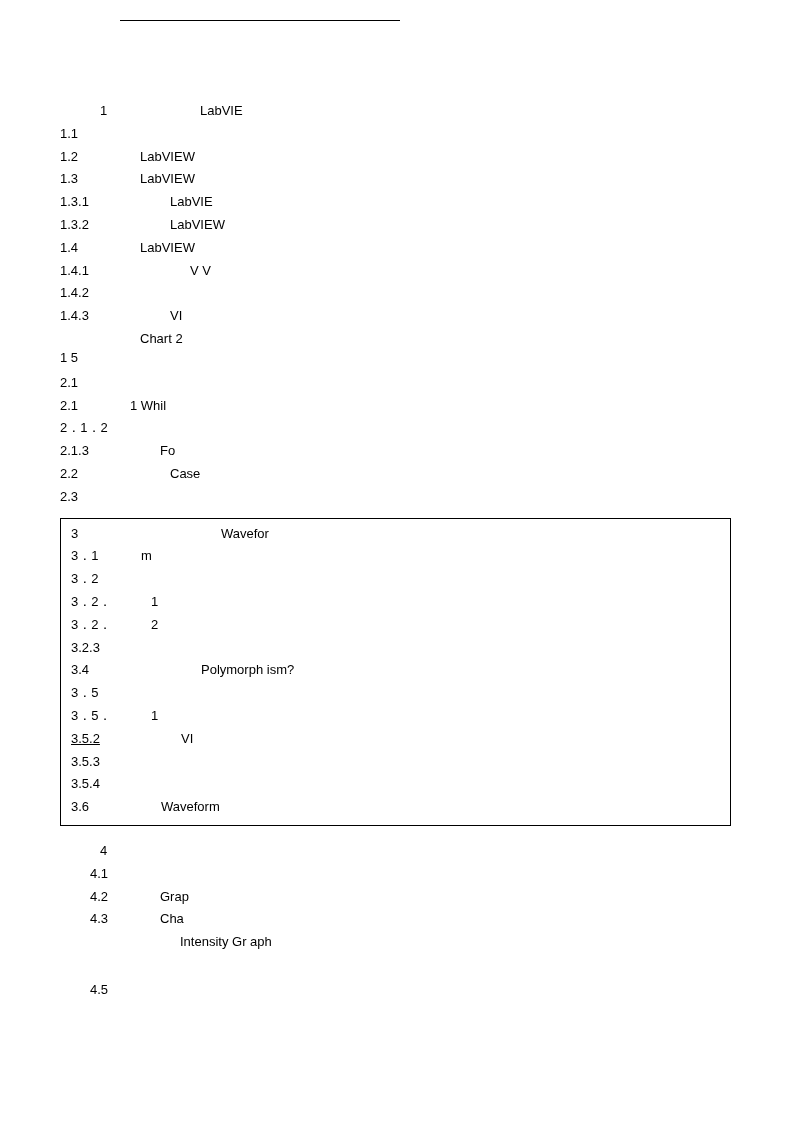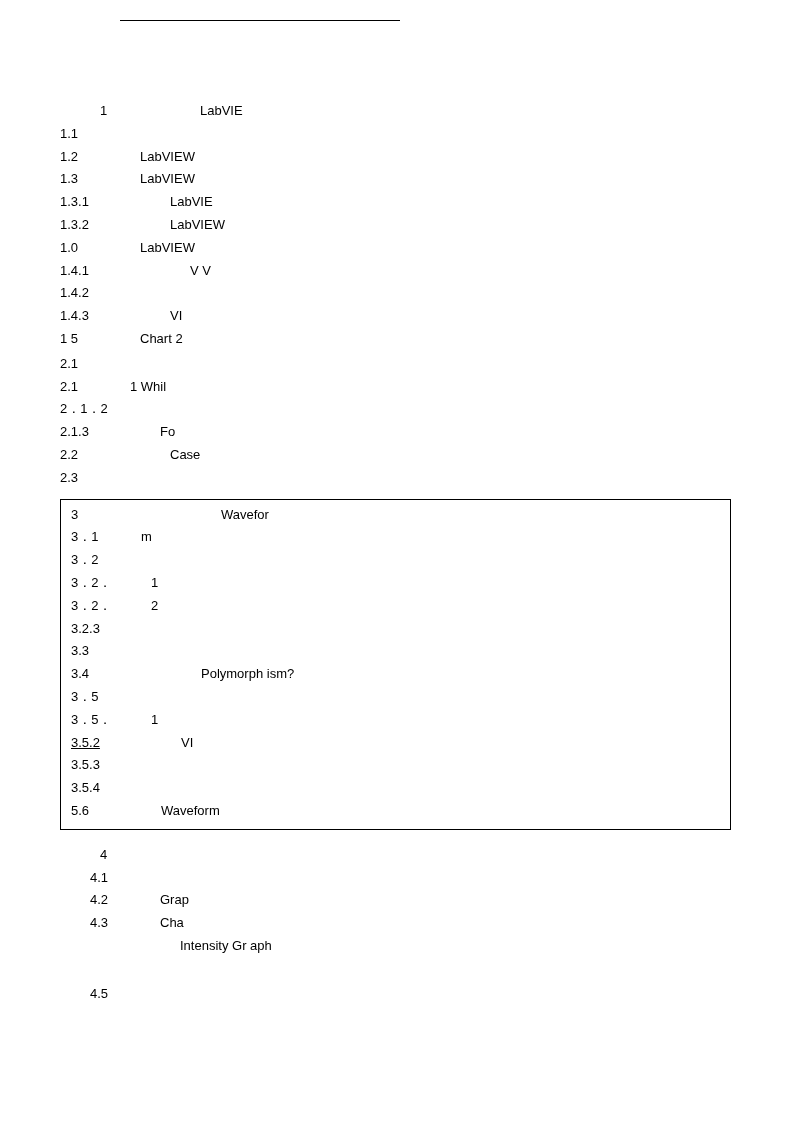--- a/index.html
+++ b/index.html
@@ -70,37 +70,37 @@
   </div>
   <div class="toc-item">
     <span style="min-width:70px;">1.3.1</span>
     <span class="toc-text" style="padding-left:40px;">LabVIE</span>
   </div>
   <div class="toc-item">
     <span style="min-width:70px;">1.3.2</span>
     <span class="toc-text" style="padding-left:40px;">LabVIEW</span>
   </div>
   <div class="toc-item">
-    <span style="min-width:50px;">1.0</span>
+    <span style="min-width:50px;">1.4</span>
     <span class="toc-text" style="padding-left:30px;">LabVIEW</span>
   </div>
   <div class="toc-item">
     <span style="min-width:70px;">1.4.1</span>
     <span class="toc-text" style="padding-left:60px;">V              V</span>
   </div>
   <div class="toc-item">
     <span style="min-width:70px;">1.4.2</span>
     <span class="toc-text"></span>
   </div>
   <div class="toc-item">
     <span style="min-width:70px;">1.4.3</span>
     <span class="toc-text" style="padding-left:40px;">VI</span>
   </div>
   <div class="toc-item">
-    <span style="min-width:50px;">1  5</span>
+    <span style="min-width:50px;margin-top:19px;">1  5</span>
     <span class="toc-text" style="padding-left:30px;">Chart              2</span>
   </div>
 </div>
 
 <div style="margin-top:4px;">
   <div class="toc-item">
     <span style="min-width:50px;">2.1</span>
     <span class="toc-text"></span>
   </div>
   <div class="toc-item">
@@ -144,24 +144,20 @@
   </div>
   <div class="section-box-item">
     <span style="min-width:70px;">3．2．</span>
     <span style="padding-left:10px;">2</span>
   </div>
   <div class="section-box-item">
     <span style="min-width:70px;">3.2.3</span>
     <span></span>
   </div>
   <div class="section-box-item">
-    <span style="min-width:50px;">3.3</span>
-    <span></span>
-  </div>
-  <div class="section-box-item">
     <span style="min-width:50px;">3.4</span>
     <span style="padding-left:80px;">Polymorph  ism?</span>
   </div>
   <div class="section-box-item">
     <span style="min-width:60px;">3．5</span>
     <span></span>
   </div>
   <div class="section-box-item">
     <span style="min-width:70px;">3．5．</span>
     <span style="padding-left:10px;">1</span>
@@ -172,21 +168,21 @@
   </div>
   <div class="section-box-item">
     <span style="min-width:70px;">3.5.3</span>
     <span></span>
   </div>
   <div class="section-box-item">
     <span style="min-width:70px;">3.5.4</span>
     <span></span>
   </div>
   <div class="section-box-item">
-    <span style="min-width:50px;">5.6</span>
+    <span style="min-width:50px;">3.6</span>
     <span style="padding-left:40px;">Waveform</span>
   </div>
 </div>
 
 <div style="margin-top: 8px; padding-left: 30px;">
   <div class="toc-item">
     <span style="min-width:40px; padding-left:10px;">4</span>
     <span></span>
   </div>
   <div class="toc-item">

